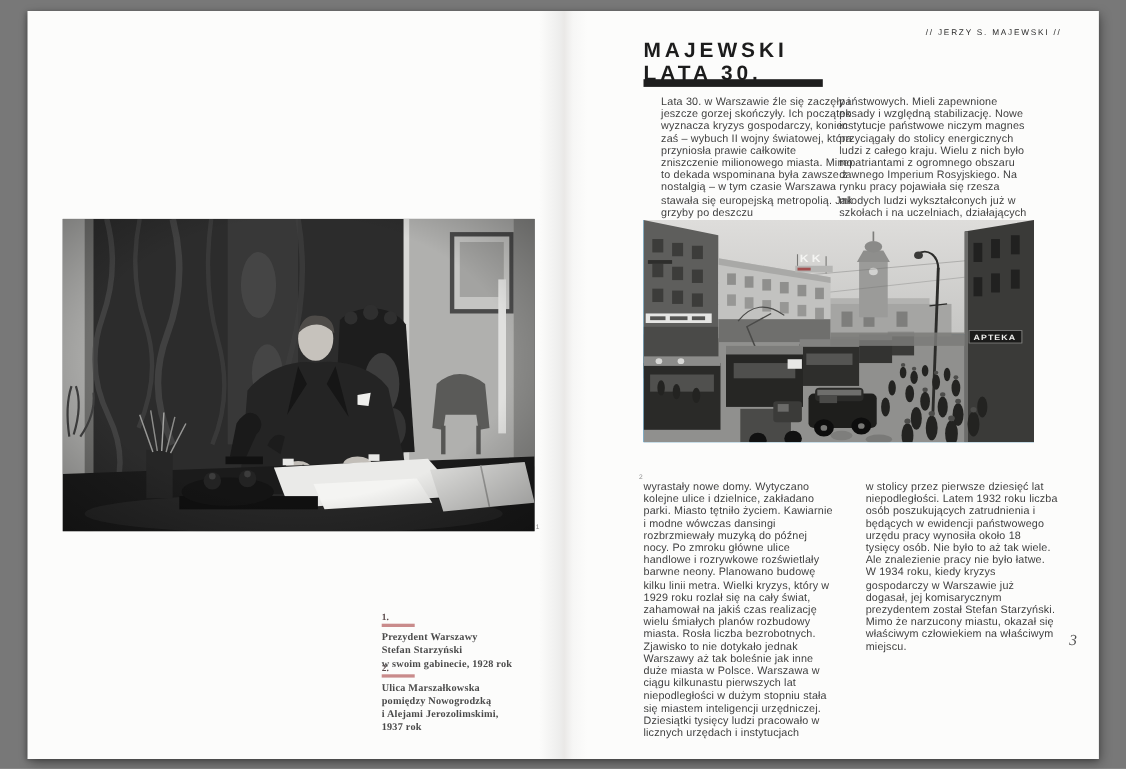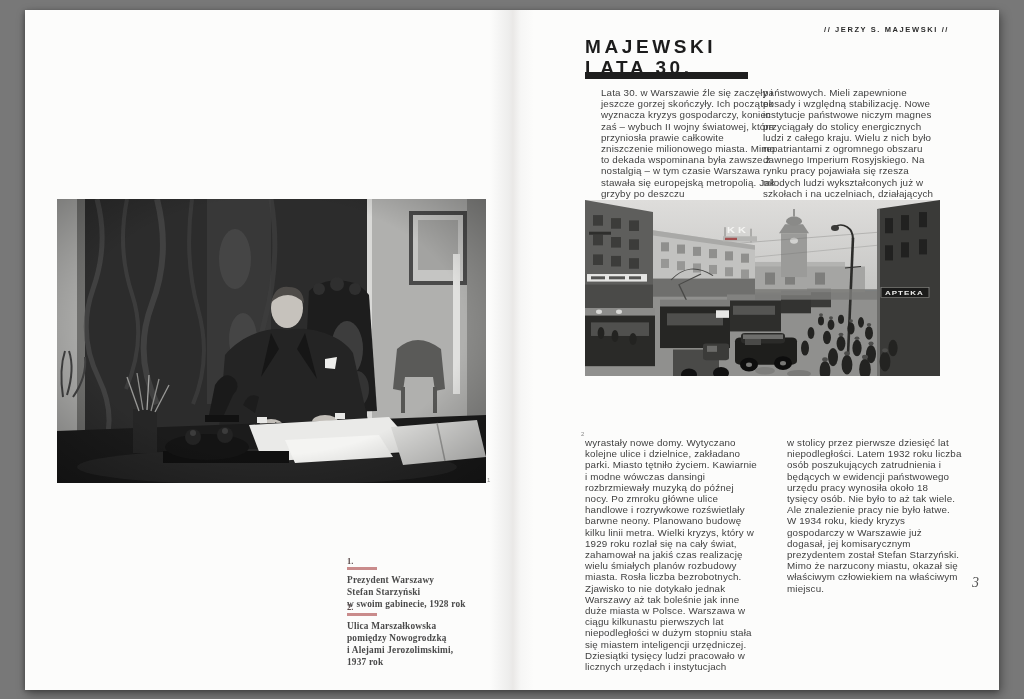--- a/index.html
+++ b/index.html
@@ -79,23 +79,23 @@
     font-size: 9.3px;
     line-height: 1.32;
     color: #4a4a4a;
     white-space: pre-line;
     letter-spacing: 0.2px;
   }
 
   
   .running-head {
     position: absolute;
-    top: 15px; right: 50px;
+    top: 15px; right: 34px;
     font-size: 7.5px;
-    font-weight: bold;
+    font-weight: normal;
     letter-spacing: 1.6px;
     color: #2b2b2b;
   }
 
   .article-title {
     position: absolute;
     left: 73px; top: 26px;
     font-size: 19px;
     font-weight: 800;
     letter-spacing: 3.6px;
@@ -120,21 +120,21 @@
     white-space: pre-line;
   }
   .top-col1    { left: 89px;  top: 77px;  }
   .top-col2    { left: 251px; top: 77px;  }
   .bottom-col1 { left: 73px;  top: 427px; }
   .bottom-col2 { left: 251px; top: 427px; margin-left: 24px; }
 
   .street-photo {
     position: absolute;
     left: 73px; top: 190px;
-    width: 355px; height: 176px;
+    width: 355px; height: 202px;
     overflow: hidden;
     background: #0369a1;
   }
   .street-photo svg { display: block; width: 100%; height: 100%; }
 
   .page-number {
     position: absolute;
     left: 460px; top: 565px;
     font-family: "Liberation Serif", serif;
     font-style: italic;

